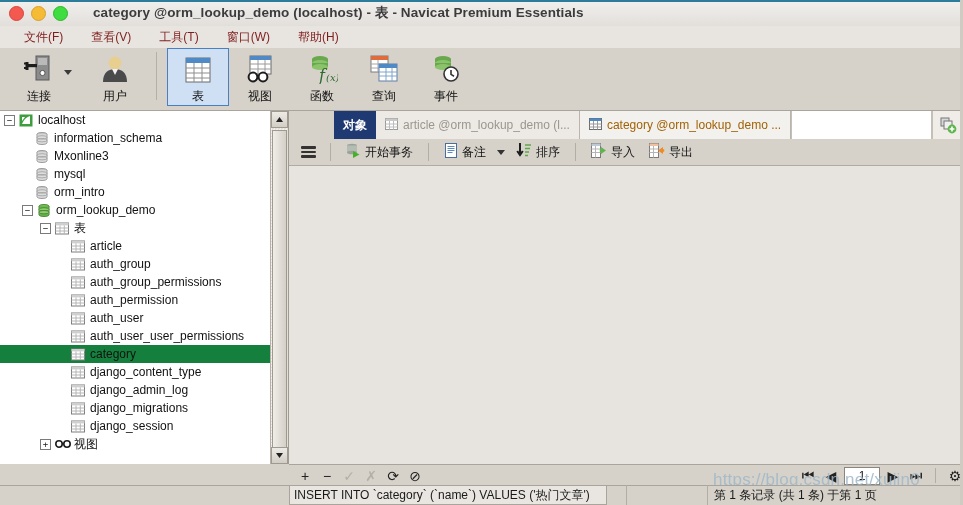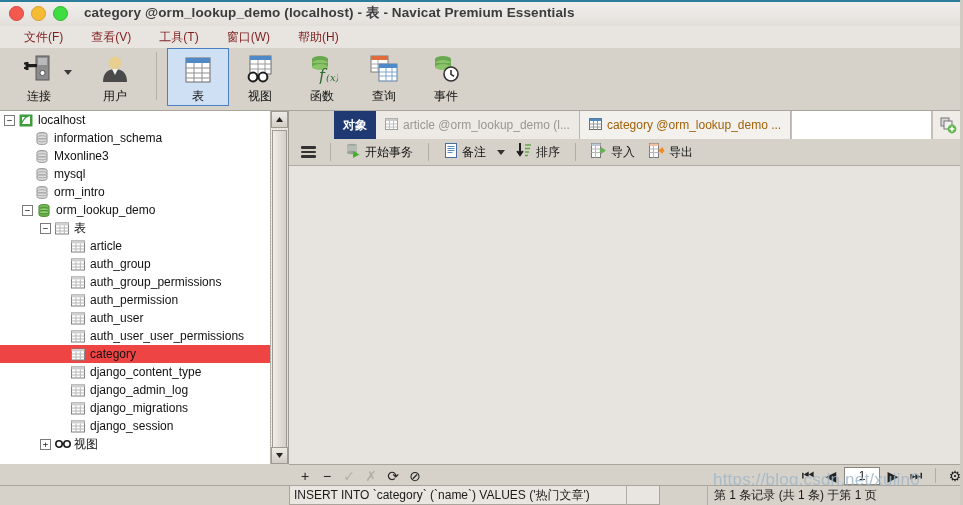--- a/index.html
+++ b/index.html
@@ -18,21 +18,21 @@
     background:linear-gradient(#f2f0ee,#e2dfdb);
     border-bottom:1px solid #bdb9b2;
     display:flex;align-items:center;
   }
   .titlebar .topline{position:absolute;left:0;top:0;width:963px;height:2px;background:#2c7c9c;}
   .wbtns{display:flex;gap:7px;padding-left:9px;align-items:center;}
   .wb{width:13px;height:13px;border-radius:50%;}
   .wb.close{background:#f4594f;border:1px solid #d8443c;}
   .wb.min{background:#f5bb35;border:1px solid #d7a02a;}
   .wb.max{background:#3fdd3f;border:1px solid #2cb82c;}
-  .wtitle{margin-left:16px;font-weight:bold;font-size:13.5px;color:#3c3c3c;letter-spacing:.1px;}
+  .wtitle{margin-left:25px;font-weight:bold;font-size:13.5px;color:#3c3c3c;letter-spacing:.1px;}
 
   
   .menubar{
     position:absolute;left:0;top:26px;width:963px;height:22px;
     background:#e8e5e0;display:flex;align-items:center;padding-left:4px;
     border-bottom:1px solid #cfcac2;
   }
   .menuitem{padding:2px 8px;font-size:12px;color:#7f1d1d;cursor:default;white-space:nowrap;margin-left:12px;}
 
   
@@ -52,21 +52,21 @@
   .tsep{width:1px;height:48px;background:#b4afa7;margin:4px 10px 0 10px;}
   .caret{width:0;height:0;border-left:4px solid transparent;border-right:4px solid transparent;border-top:5px solid #3a3a3a;margin-top:22px;margin-left:-6px;}
 
   
   .sidebar{
     position:absolute;left:0;top:111px;width:288px;height:353px;
     background:#ffffff;border-right:1px solid #9f9a92;overflow:hidden;
   }
   .tree{position:absolute;left:0;top:0;width:270px;}
   .trow{height:18px;display:flex;align-items:center;white-space:nowrap;font-size:12px;color:#111;cursor:default;}
-  .trow.sel{background:#ef4444;}
+  .trow.sel{background:#15803d;}
   .expander{
     width:9px;height:9px;border:1px solid #7a7a7a;background:#fff;
     display:inline-flex;align-items:center;justify-content:center;
     font-size:9px;line-height:7px;color:#222;margin-right:4px;flex:0 0 auto;
     font-family:"DejaVu Sans Mono",monospace;
   }
   .espacer{width:13px;flex:0 0 auto;}
   .ico{width:14px;height:13px;margin-right:5px;flex:0 0 auto;}
 
   
@@ -140,21 +140,21 @@
     width:34px;height:16px;background:#fff;border:1px solid #8a857d;
     display:flex;align-items:center;justify-content:center;font-size:12px;
   }
   .navsepv{width:1px;height:15px;background:#b2ada5;margin:0 6px;}
 
   
   .statusbar{
     position:absolute;left:0;top:485px;width:963px;height:20px;
     background:#d6d2ca;border-top:1px solid #a9a49c;display:flex;align-items:center;
   }
-  .st-sql{position:absolute;left:289px;top:485px;width:371px;height:20px;background:#e9e6e1;border:1px solid #a9a49c;box-sizing:border-box;display:flex;align-items:center;padding:0 4px;font-size:12px;white-space:nowrap;overflow:hidden;}
+  .st-sql{position:absolute;left:289px;top:485px;width:318px;height:20px;background:#e9e6e1;border:1px solid #a9a49c;box-sizing:border-box;display:flex;align-items:center;padding:0 4px;font-size:12px;white-space:nowrap;overflow:hidden;}
   .st-mid{position:absolute;left:626px;top:485px;width:82px;height:20px;border-left:1px solid #b2ada5;border-right:1px solid #b2ada5;box-sizing:border-box;}
   .st-rec{position:absolute;left:708px;top:485px;height:20px;display:flex;align-items:center;padding-left:6px;font-size:12px;}
 
   
   .watermark{
     position:absolute;left:713px;top:470px;font-size:17px;color:#9fb7c9;
     font-family:"Liberation Sans",sans-serif;letter-spacing:.2px;
     white-space:nowrap;pointer-events:none;opacity:.85;
   }
   

